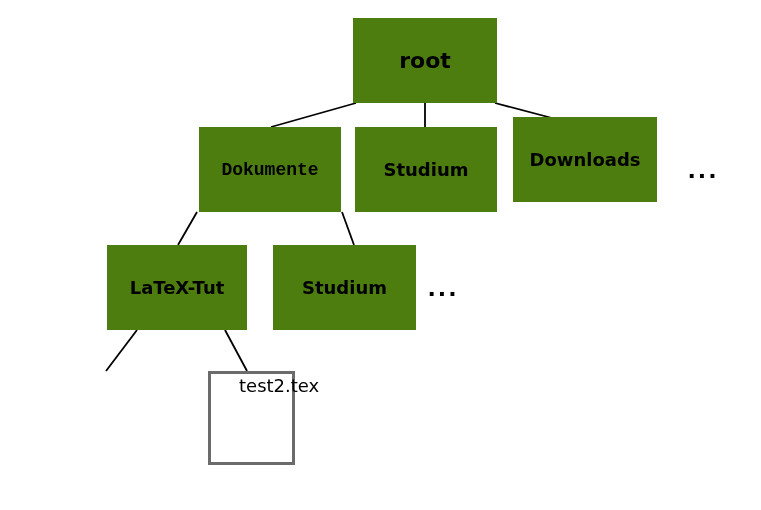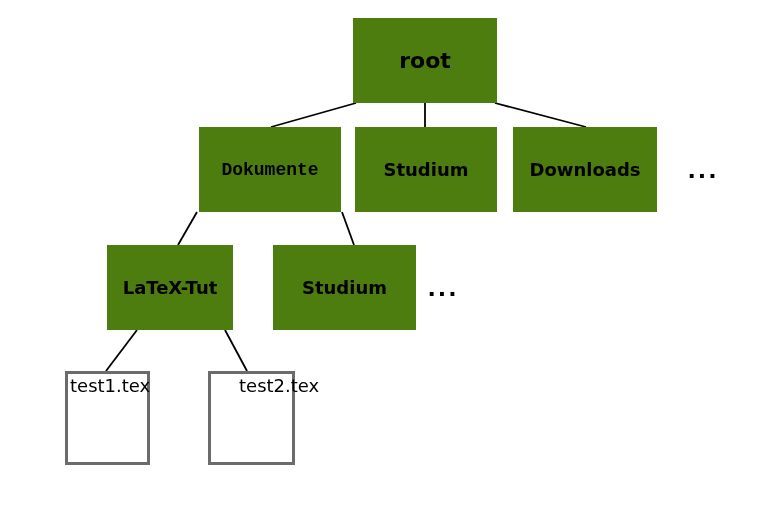--- a/index.html
+++ b/index.html
@@ -57,22 +57,22 @@
     justify-content: center;
     font-weight: bold;
     font-size: 22px;
     color: #000000;
     letter-spacing: 2px;
   }
   
   #n-root      { left: 353px; top: 18px;  width: 144px; height: 85px; font-size: 22px; }
   #n-dokumente { left: 199px; top: 127px; width: 142px; height: 85px; font-family: Liberation Mono, monospace; }
   #n-bilder    { left: 355px; top: 127px; width: 142px; height: 85px; }
-  #n-downloads { left: 513px; top: 127px; width: 144px; height: 85px; }
-  #n-latex     { left: 107px; top: 245px; width: 126px; height: 85px; }
+  #n-downloads { left: 513px; top: 117px; width: 144px; height: 85px; }
+  #n-latex     { left: 107px; top: 245px; width: 140px; height: 85px; }
   #n-studium   { left: 273px; top: 245px; width: 143px; height: 85px; align-items: center; }
   #n-test1     { left: 65px;  top: 371px; width: 85px;  height: 94px; }
   #n-test2     { left: 208px; top: 371px; width: 87px;  height: 94px; padding-left: 28px; }
   #e-level1    { left: 683px; top: 150px; width: 40px;  height: 40px; }
   #e-level2    { left: 423px; top: 268px; width: 40px;  height: 40px; }
 </style>
 </head>
 <body>
 
 <div class="canvas">
@@ -108,21 +108,18 @@
   <div class="node folder" id="n-latex">
     <span>LaTeX-Tut</span>
   </div>
 
   <div class="node folder" id="n-studium">
     <span>Studium</span>
   </div>
 
   <div class="ellipsis" id="e-level2">...</div>
 
-  <div class="node file" id="n-test1">
-    <span>test1.tex</span>
-  </div>
 
   <div class="node file" id="n-test2">
     <span>test2.tex</span>
   </div>
 
 </div>
 
 </body></html>

